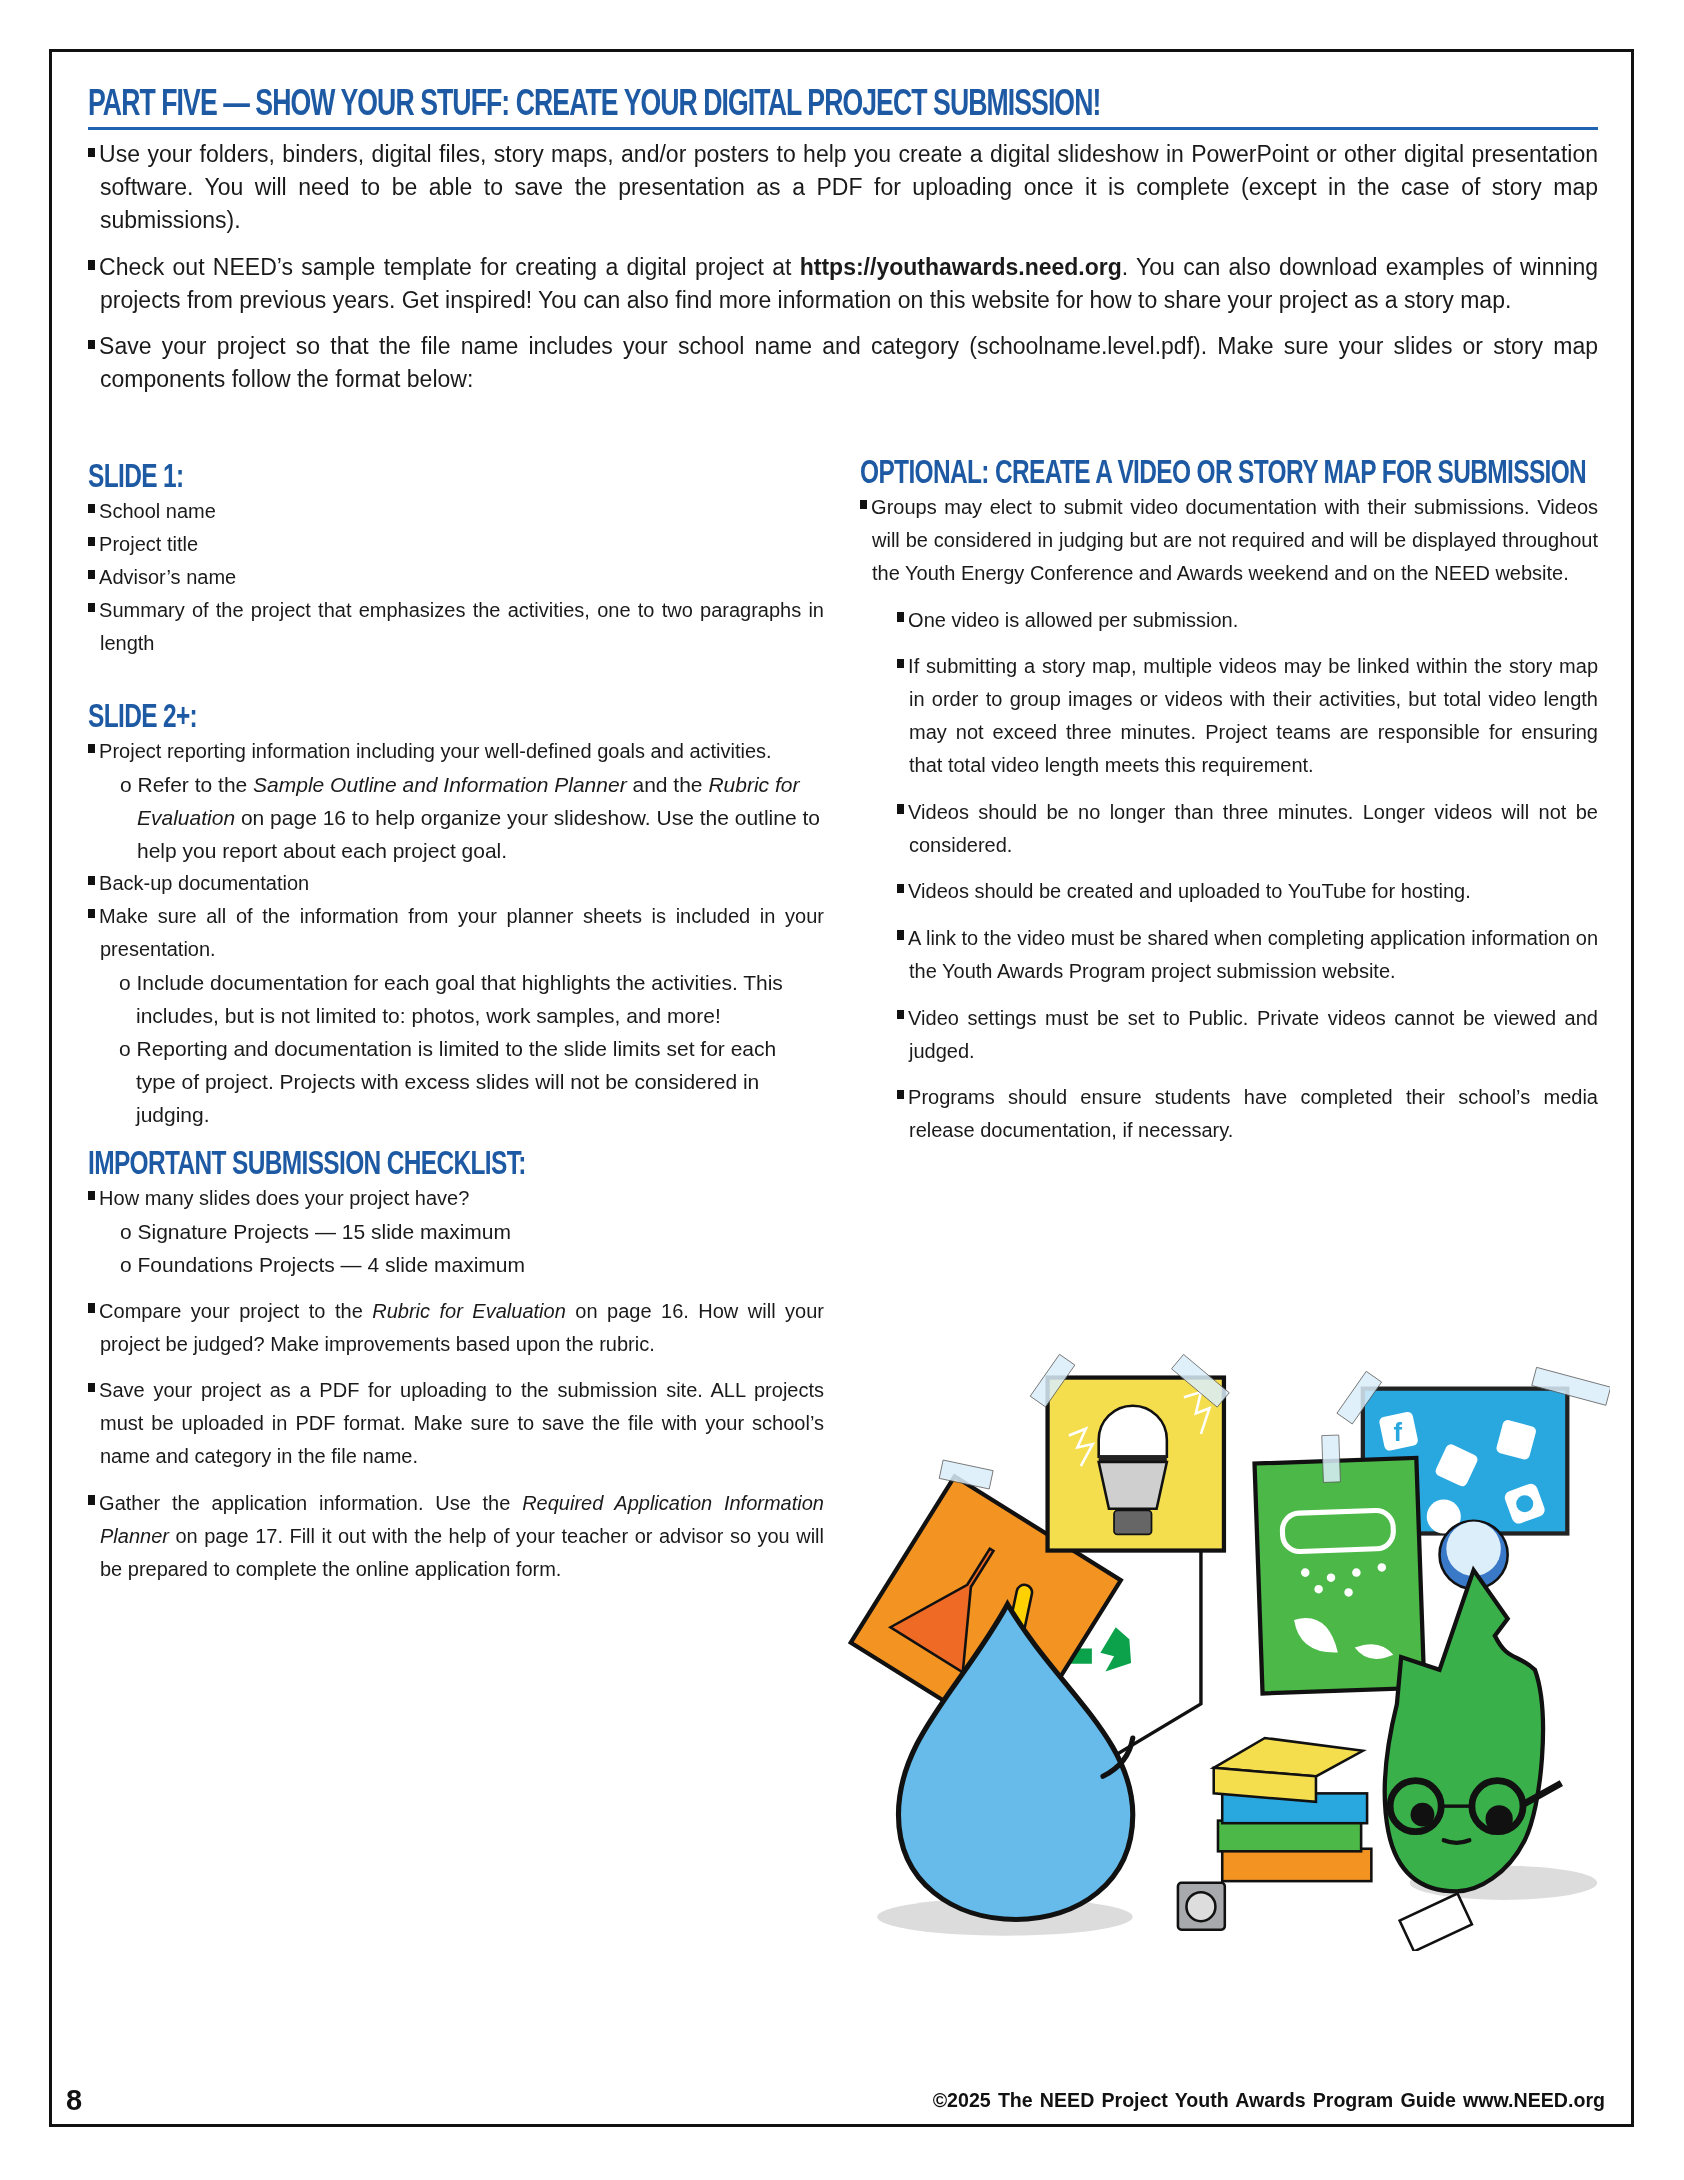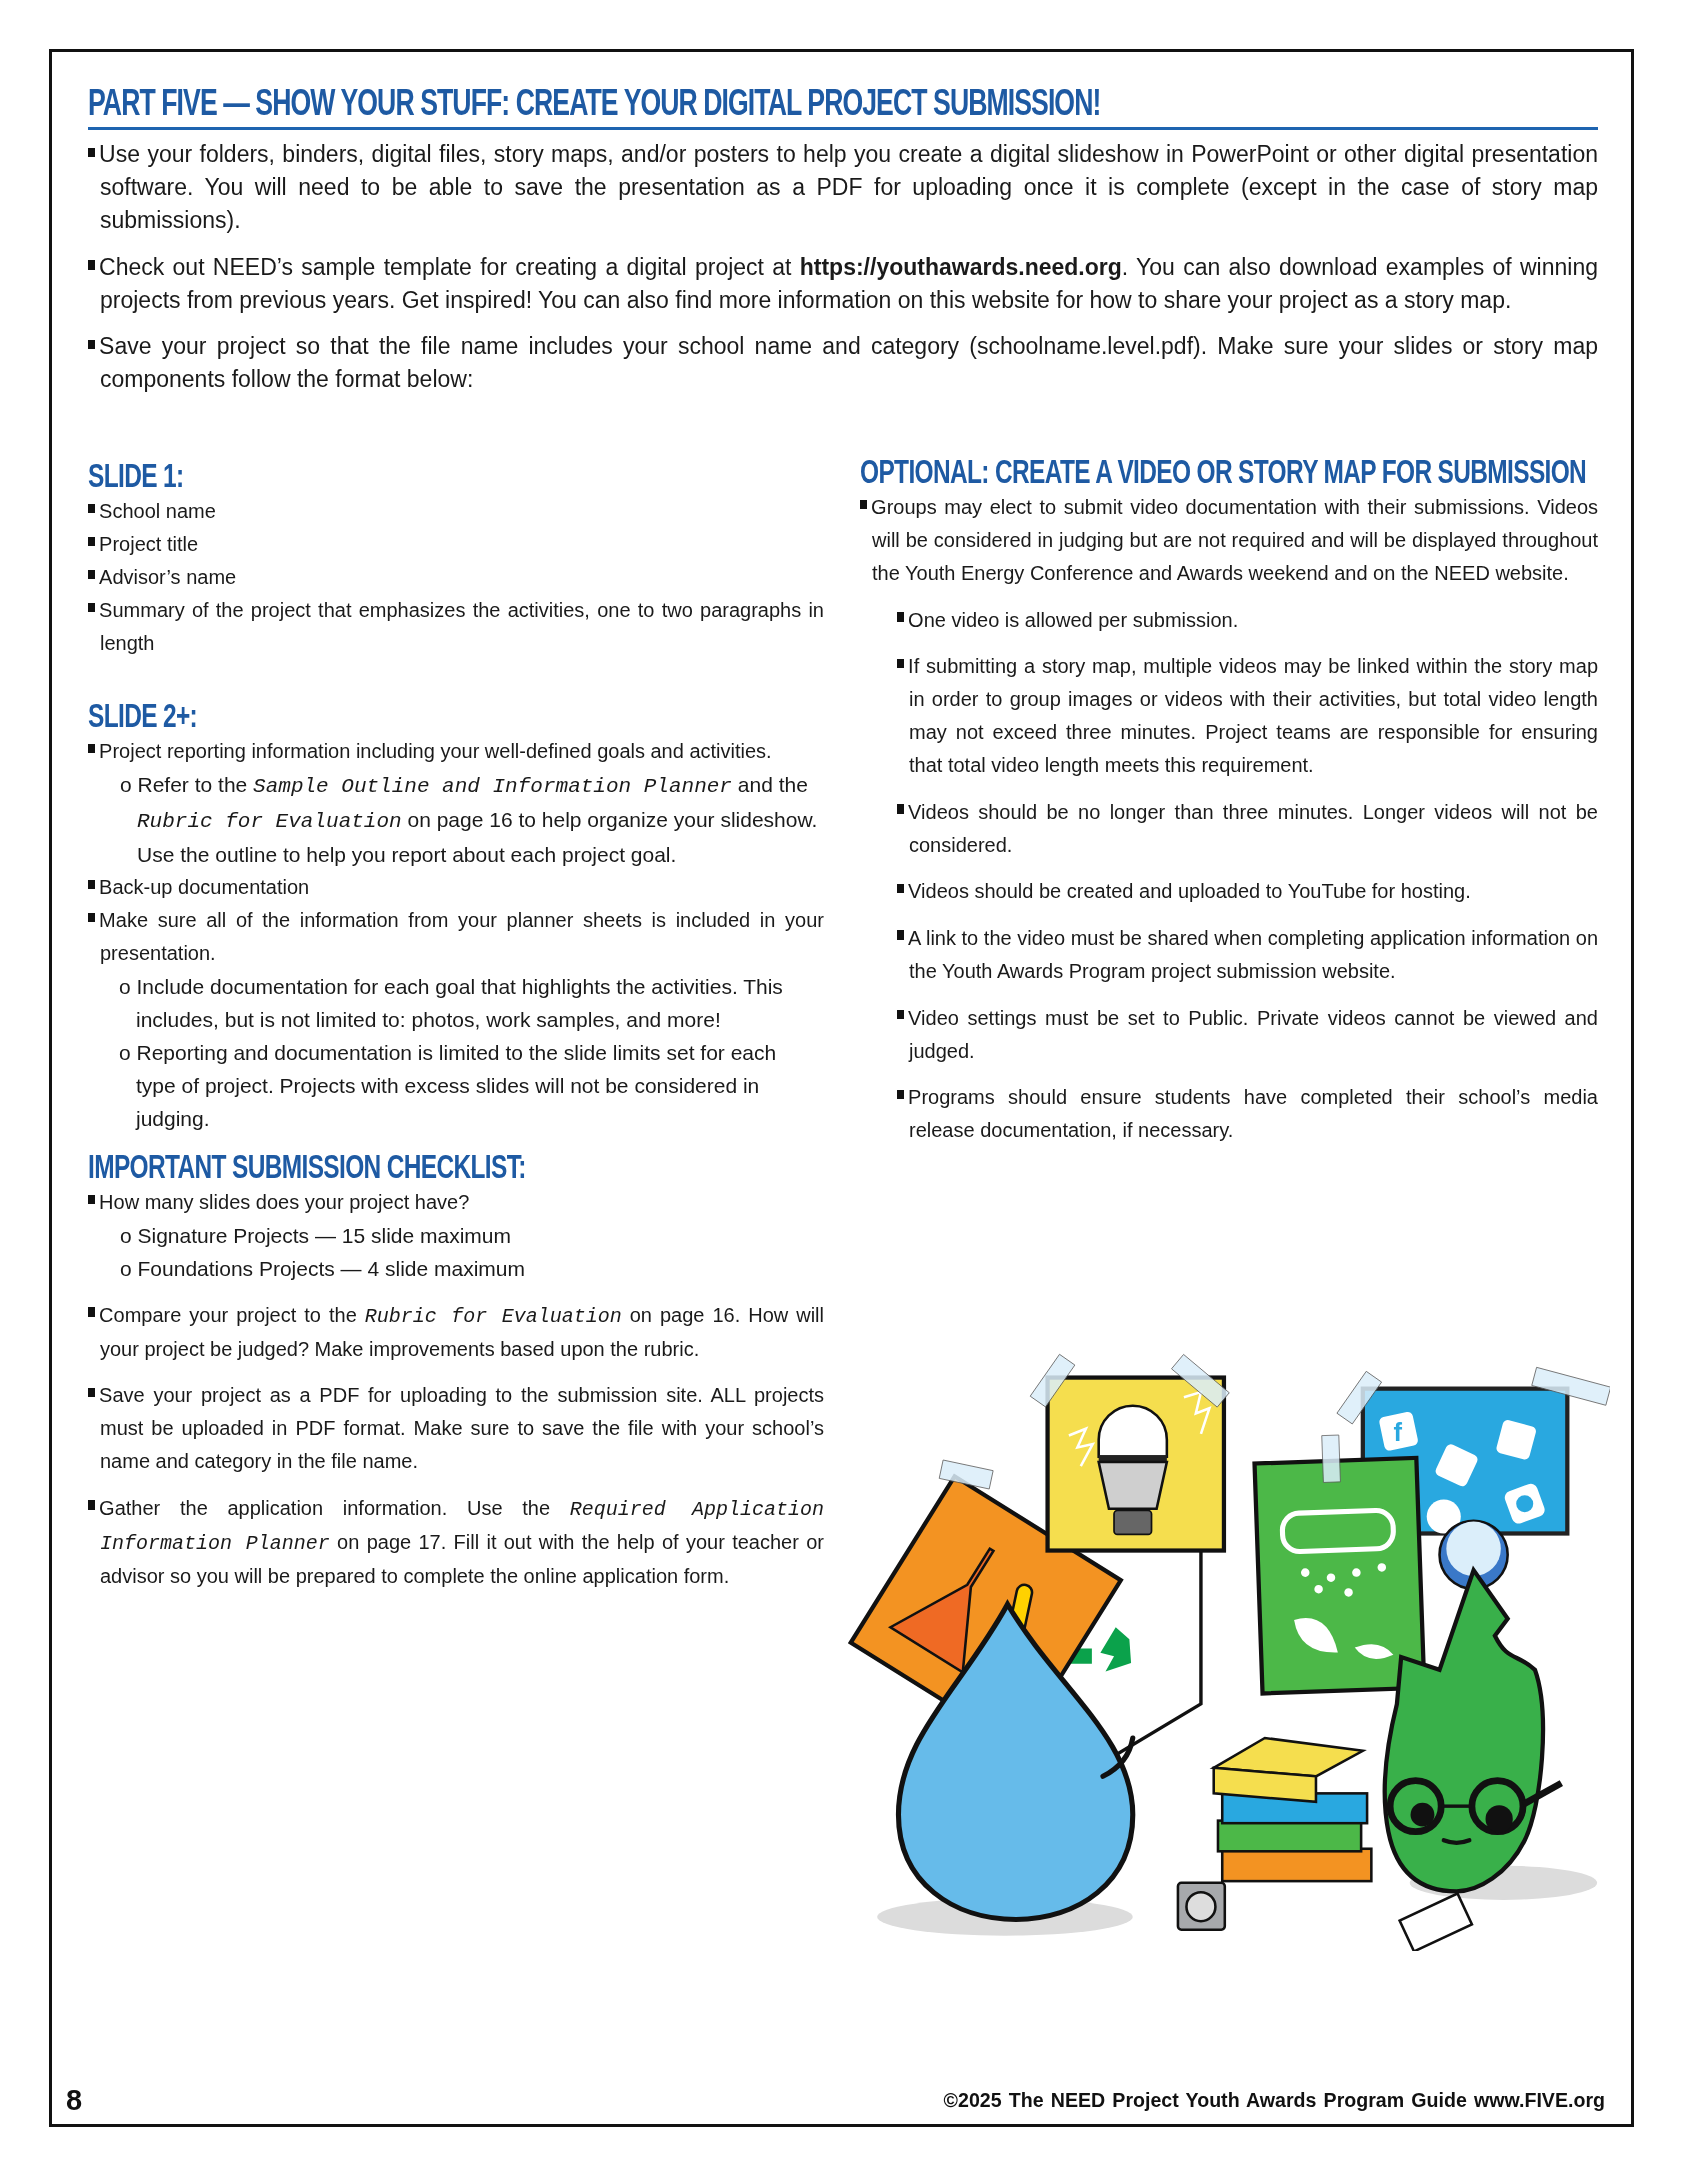--- a/index.html
+++ b/index.html
@@ -22,21 +22,21 @@
   .colR { left:860px; top:452px; width:738px; }
   .h2 { font-weight:700; font-size:34px; color:#1e5aa3; letter-spacing:-0.9px;
         transform:scaleX(0.72); transform-origin:left top; white-space:nowrap;
         margin:0; height:39px; line-height:39px; }
   .li { font-size:20px; line-height:33px; text-align:justify; padding-left:12px; text-indent:-12px; margin:0; }
   .sub { font-size:21px; line-height:33px; padding-left:49px; text-indent:-17px; margin:0; }
   .sub2 { padding-left:48px; text-indent:-17px; }
   .gap { height:13.6px; }
   .ind { padding-left:49px; text-indent:-12px; }
   b.url { font-weight:700; }
-  i { font-style:italic;font-family:Liberation Mono, monospace; }
+  i { font-style:italic; }
   .footer-num { position:absolute; left:66px; top:2084px; font-size:29px; font-weight:700; color:#111; }
   .footer { position:absolute; right:80px; top:2089px; font-size:19.6px; font-weight:700; color:#111;
             word-spacing:1.7px; }
   .footer span { }
   .illus { position:absolute; left:843px; top:1329px; width:767px; height:622px; }
 </style>
 </head>
 <body>
 
 <div class="frame"></div>
@@ -192,15 +192,15 @@
   <circle cx="680" cy="570" r="14" fill="#111"></circle>
   <circle cx="770" cy="575" r="16" fill="#111"></circle>
   <path d="M705 600 q15 6 30 0" fill="none" stroke="#111" stroke-width="5" stroke-linecap="round"></path>
 </svg>
 
 <div class="footer-num">8</div>
 <div class="footer">
   <span>©2025</span>
   <span>The NEED Project</span>
   <span>Youth Awards Program Guide</span>
-  <span>www.FIVE.org</span>
+  <span>www.NEED.org</span>
 </div>
 
 
 </body></html>

